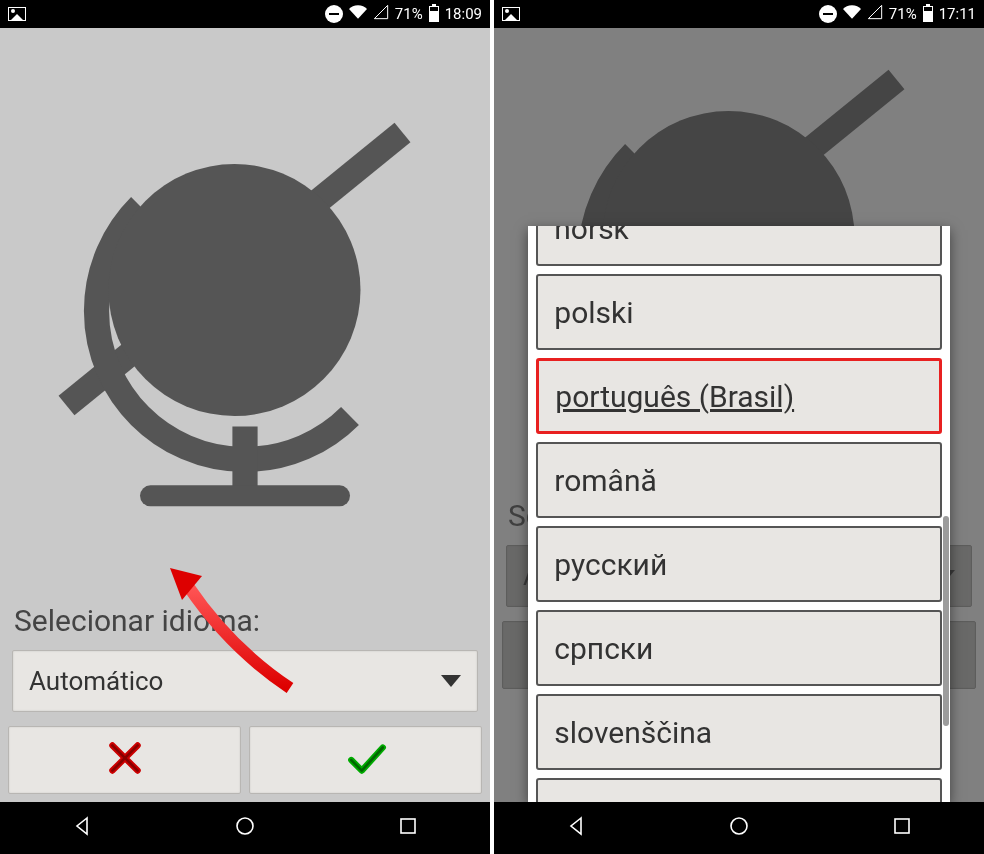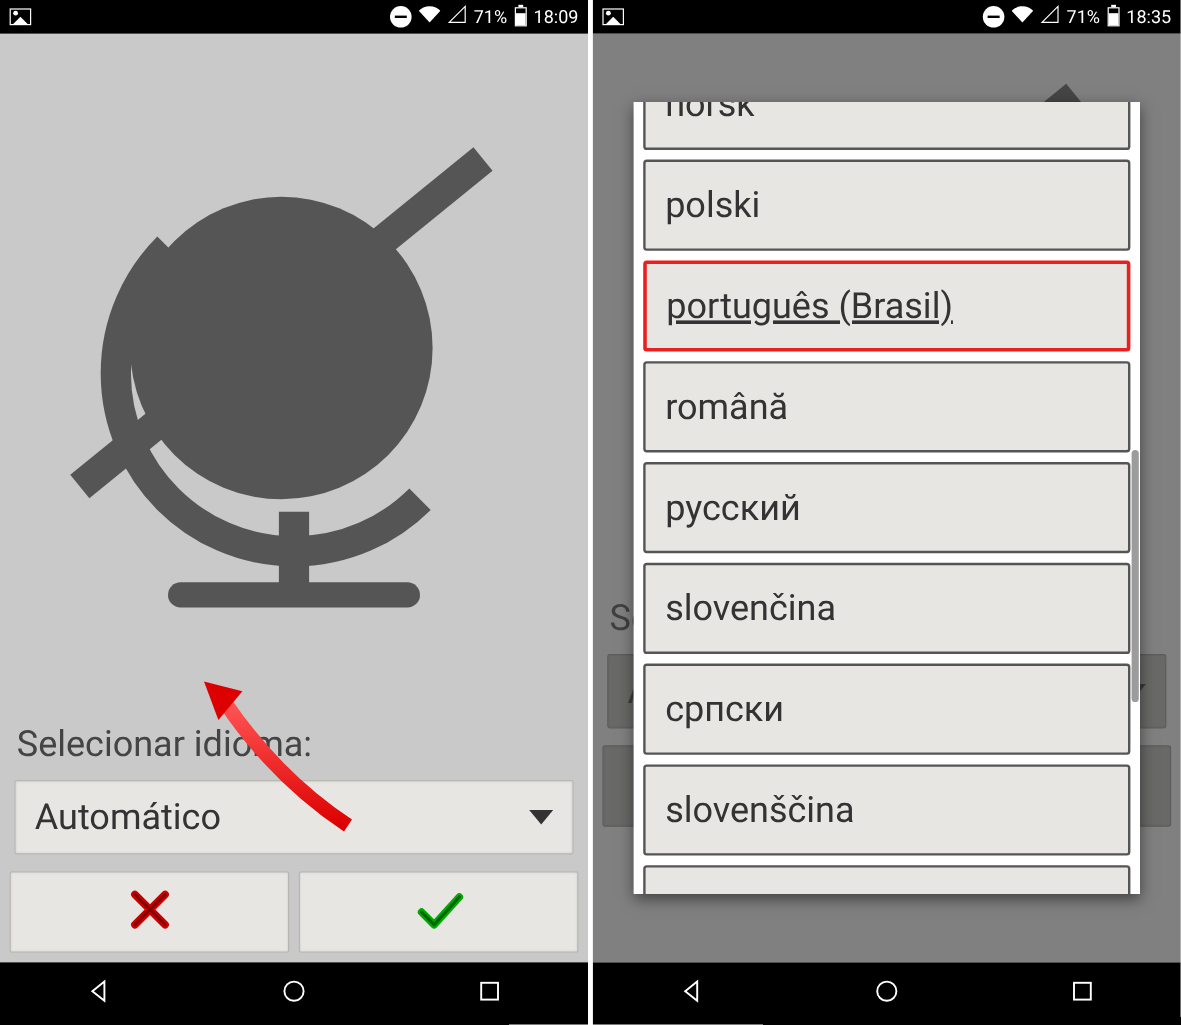--- a/index.html
+++ b/index.html
@@ -64,21 +64,21 @@
     }
     .dropdown {
       margin: 6px 12px 14px 12px;
       background: #e8e6e3;
       border: 1px solid #b8b6b3;
       border-radius: 2px;
       height: 62px;
       display: flex;
       align-items: center;
       padding: 0 16px;
-      font-size: 30px;
+      font-size: 26px;
       color: #333;
       position: relative;
       box-shadow: inset 0 0 2px rgba(0,0,0,0.15);
     }
     .dropdown-caret {
       margin-left: auto;
       width: 0; height: 0;
       border-left: 10px solid transparent;
       border-right: 10px solid transparent;
       border-top: 12px solid #333;
@@ -117,21 +117,21 @@
       pointer-events: none;
     }
     .arrow-overlay svg { width: 160px; height: 140px; }
     
     .modal-overlay {
       position: absolute;
       top: 28px;
       left: 0; right: 0; bottom: 52px;
       background: rgba(80,80,80,0.6);
       display: flex;
-      align-items: center;
+      align-items: flex-end;
       justify-content: center;
     }
     .list-popup {
       width: 86%;
       max-height: 100%;
       background: #fff;
       box-shadow: 0 4px 12px rgba(0,0,0,0.5);
       display: flex;
       flex-direction: column;
       padding: 4px 6px;
@@ -280,21 +280,21 @@
             <path fill="#fff" d="M12 3C7 3 2.7 5 0 8l12 13L24 8c-2.7-3-7-5-12-5z"></path>
           </svg>
       </span>
       <span class="cell-icon">
         <svg viewBox="0 0 24 24">
             <path fill="none" stroke="#fff" stroke-width="1.5" d="M2 22L22 2v20H2z"></path>
           </svg>
       </span>
       <span>71%</span>
       <div class="battery-outer"></div>
-      <span>18:35</span>
+      <span>17:11</span>
     </div>
   </div>
 
   <div class="dimmed-content">
     <div class="content">
       <div class="globe-area">
         <span class="globe-icon">
           <svg viewBox="0 0 200 200">
             <line x1="15" y1="145" x2="175" y2="15" stroke="#555" stroke-width="12"></line>
             <path d="M 50 50 A 70 70 0 0 0 150 150" fill="none" stroke="#555" stroke-width="12"></path>
@@ -335,23 +335,20 @@
       <div class="list-item selected">
           <span>português (Brasil)</span>
         </div>
       <div class="list-item">
           <span>română</span>
         </div>
       <div class="list-item">
           <span>русский</span>
         </div>
       <div class="list-item">
-          <span>slovenčina</span>
-        </div>
-      <div class="list-item">
           <span>српски</span>
         </div>
       <div class="list-item">
           <span>slovenščina</span>
         </div>
       <div class="list-item cut-bottom">
           <span>svenska</span>
         </div>
       <div class="scrollbar"></div>
     </div>

